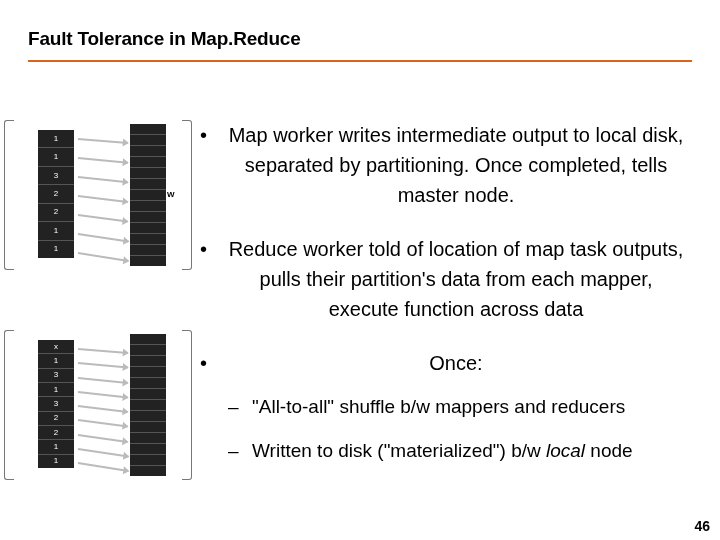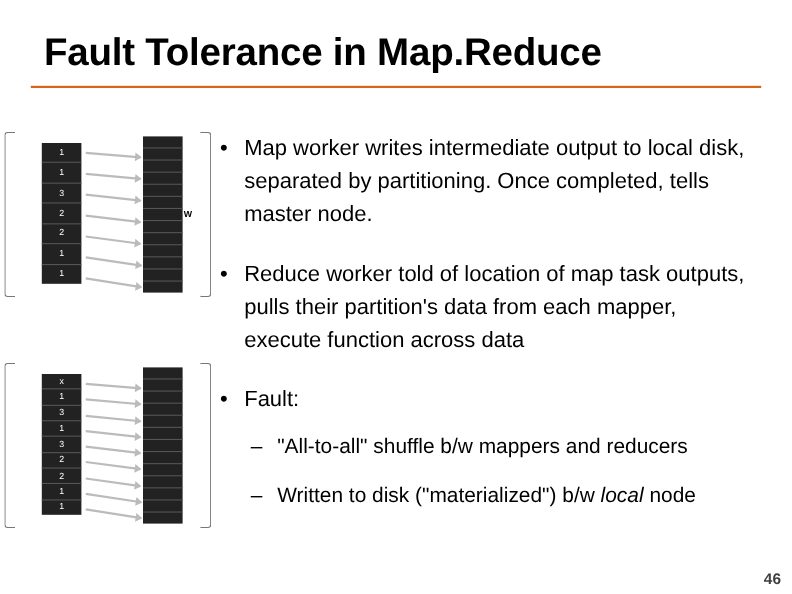--- a/index.html
+++ b/index.html
@@ -1,28 +1,28 @@
 <!DOCTYPE html>
 <html><head>
 <meta charset="utf-8">
 <style>
   * { box-sizing: border-box; margin: 0; padding: 0; }
   html, body { width: 720px; height: 540px; background: #fff; font-family: Arial, Helvetica, sans-serif; color: #000; overflow: hidden; }
   .slide { position: relative; width: 720px; height: 540px; padding: 28px 28px 0 28px; }
-  .title { font-size: 35px; font-weight: 700; letter-spacing: -0.2px; margin-left: 12px; }
+  .title { font-size: 19px; font-weight: 700; letter-spacing: -0.2px; }
   .rule { height: 2px; background: #d8661a; margin-top: 10px; }
   .body { position: absolute; left: 200px; top: 120px; right: 30px; }
   .b1 { font-size: 20px; line-height: 1.5; margin-bottom: 24px; display: flex; }
   .b1 .dot { width: 22px; flex: 0 0 22px; }
-  .b1 .txt { flex: 1; }
+  .b1 .txt { flex: 1; text-align: center; }
   .sub { margin-left: 28px; font-size: 19px; line-height: 1.6; margin-top: 14px; display: flex; }
   .sub .dash { width: 24px; flex: 0 0 24px; }
   .sub .txt { flex: 1; }
   .em { font-style: italic; }
-  .pagenum { position: absolute; right: 10px; bottom: 6px; font-size: 14px; font-weight: 700; color: #404040; }
+  .pagenum { position: absolute; right: 10px; bottom: 6px; font-size: 14px; font-weight: 700; color: #000000; }
 
   
   .diag { position: absolute; left: 4px; top: 120px; width: 188px; height: 400px; }
   .group { position: absolute; left: 0; width: 188px; height: 150px; }
   .group.top { top: 0; }
   .group.bot { top: 210px; }
   .brL, .brR { position: absolute; top: 0; width: 10px; height: 150px; border: 1.5px solid #777; }
   .brL { left: 0; border-right: none; border-radius: 3px 0 0 3px; }
   .brR { right: 0; border-left: none; border-radius: 0 3px 3px 0; }
   .col { position: absolute; width: 36px; background: #222; color: #fff; font-size: 8px; text-align: center; }
@@ -128,21 +128,21 @@
     <div class="b1">
       <div class="dot">•</div>
       <div class="txt">Map worker writes intermediate output to local disk, separated by partitioning. Once completed, tells master node.</div>
     </div>
     <div class="b1">
       <div class="dot">•</div>
       <div class="txt">Reduce worker told of location of map task outputs, pulls their partition's data from each mapper, execute function across data</div>
     </div>
     <div class="b1" style="margin-bottom:4px">
       <div class="dot">•</div>
-      <div class="txt">Fault:</div>
+      <div class="txt">Once:</div>
     </div>
     <div class="sub">
       <div class="dash">–</div>
       <div class="txt">"All-to-all" shuffle b/w mappers and reducers</div>
     </div>
     <div class="sub">
       <div class="dash">–</div>
       <div class="txt"><span>Written to disk ("materialized") b/w </span><span class="em">local</span><span> node</span></div>
     </div>
   </div>

